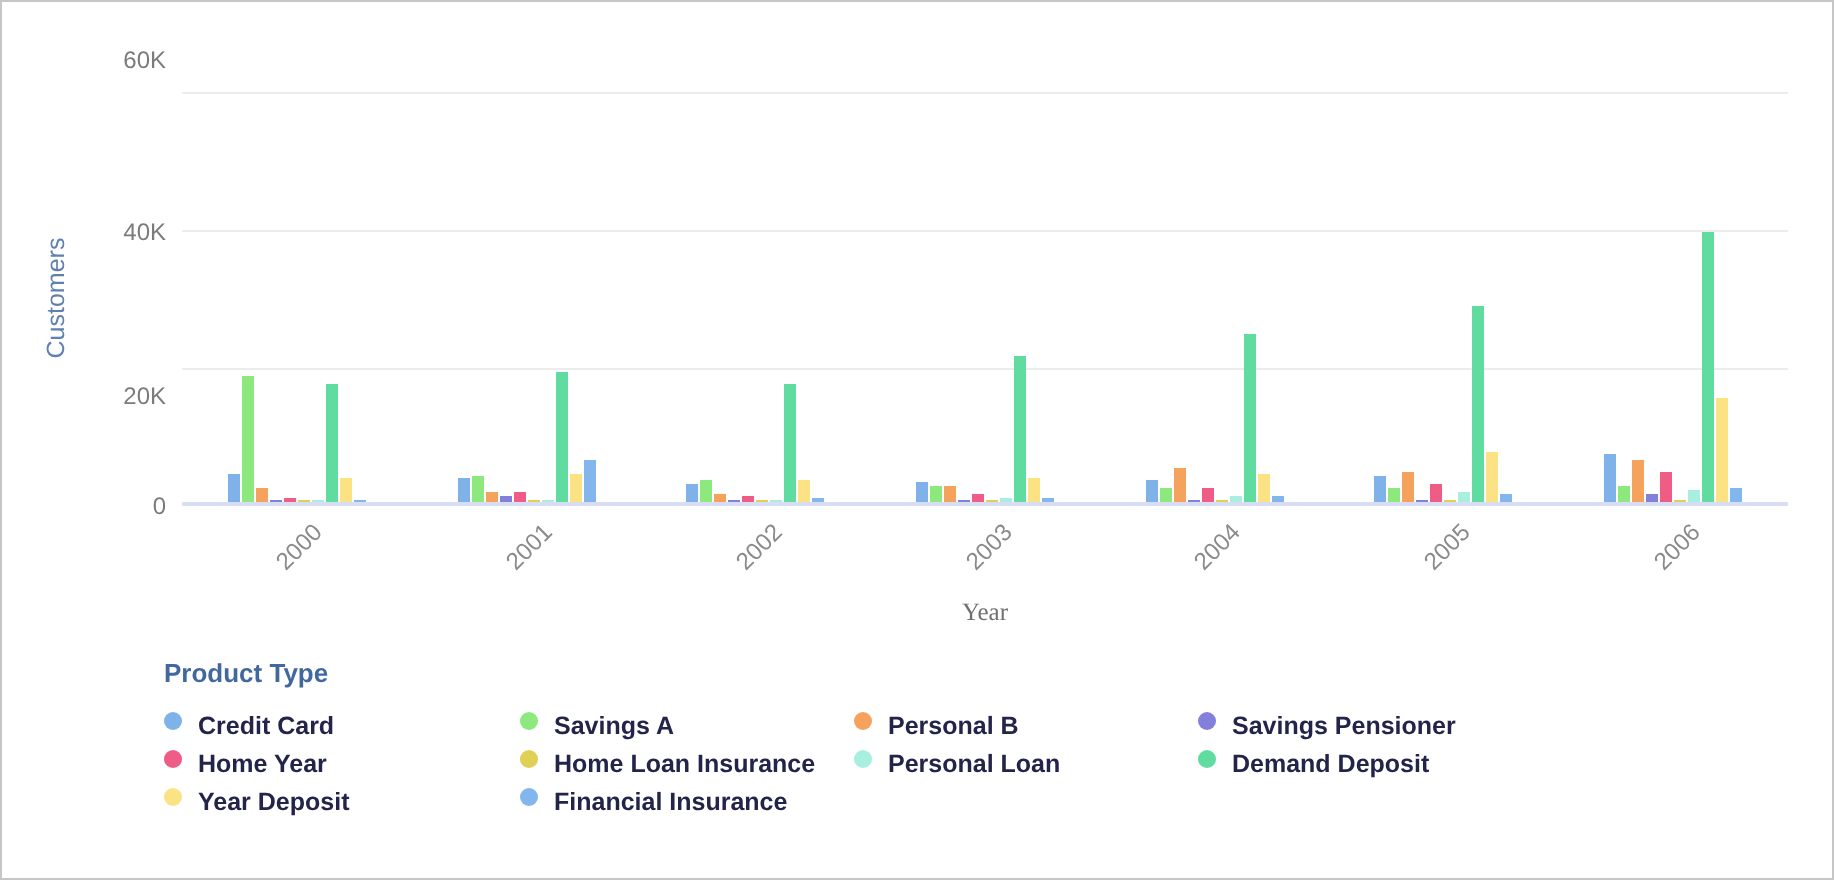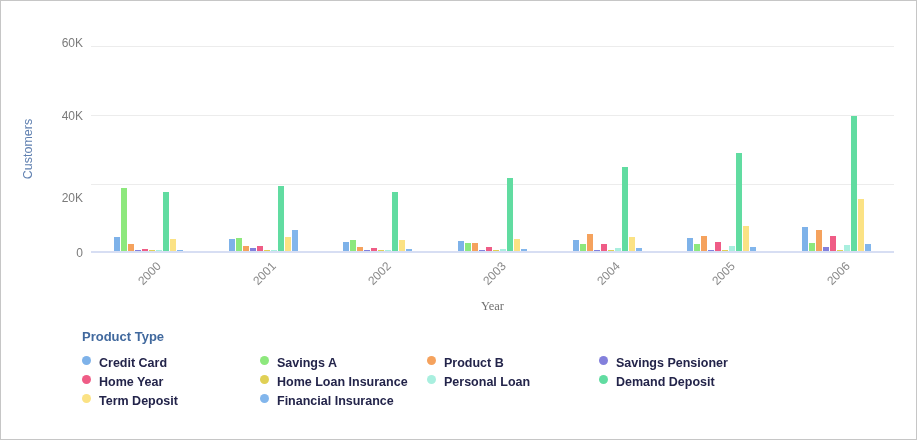--- a/index.html
+++ b/index.html
@@ -26,21 +26,21 @@
   <div class="plot" id="plot">
     <div class="y-title">Customers</div>
     <div class="x-title">Year</div>
   <div class="gridline zero" style="top: 230px;"></div>
       <div class="ytick" style="top: 224px;">0</div>
       <div class="gridline" style="top: 162.759px;"></div>
       <div class="ytick" style="top: 169px;">20K</div>
       <div class="gridline" style="top: 94.0185px;"></div>
       <div class="ytick" style="top: 86.5185px;">40K</div>
       <div class="gridline" style="top: 25.2778px;"></div>
-      <div class="ytick" style="top: 14px;">60K</div>
+      <div class="ytick" style="top: 1px;">60K</div>
       <div class="bar" style="left: 22.8571px; width: 6px; height: 14.4356px; background: rgb(126, 178, 233);"></div>
       <div class="bar" style="left: 29.8571px; width: 6px; height: 62.5541px; background: rgb(141, 232, 125);"></div>
       <div class="bar" style="left: 36.8571px; width: 6px; height: 6.53037px; background: rgb(245, 162, 93);"></div>
       <div class="bar" style="left: 43.8571px; width: 6px; height: 0.687407px; background: rgb(131, 128, 220);"></div>
       <div class="bar" style="left: 50.8571px; width: 6px; height: 1.71852px; background: rgb(239, 92, 134);"></div>
       <div class="bar" style="left: 57.8571px; width: 6px; height: 0.6px; background: rgb(224, 208, 85);"></div>
       <div class="bar" style="left: 64.8571px; width: 6px; height: 0.6px; background: rgb(169, 239, 223);"></div>
       <div class="bar" style="left: 71.8571px; width: 6px; height: 58.7733px; background: rgb(97, 220, 161);"></div>
       <div class="bar" style="left: 78.8571px; width: 6px; height: 12.0296px; background: rgb(251, 226, 132);"></div>
       <div class="bar" style="left: 85.8571px; width: 6px; height: 0.687407px; background: rgb(130, 182, 236);"></div>
@@ -118,21 +118,21 @@
         <div class="legend-item">
           <span class="dot" style="background: rgb(126, 178, 233);"></span>
           <span class="ltext">Credit Card</span>
         </div>
         <div class="legend-item">
           <span class="dot" style="background: rgb(141, 232, 125);"></span>
           <span class="ltext">Savings A</span>
         </div>
         <div class="legend-item">
           <span class="dot" style="background: rgb(245, 162, 93);"></span>
-          <span class="ltext">Product B</span>
+          <span class="ltext">Personal B</span>
         </div>
         <div class="legend-item">
           <span class="dot" style="background: rgb(131, 128, 220);"></span>
           <span class="ltext">Savings Pensioner</span>
         </div>
         <div class="legend-item">
           <span class="dot" style="background: rgb(239, 92, 134);"></span>
           <span class="ltext">Home Year</span>
         </div>
         <div class="legend-item">
@@ -142,21 +142,21 @@
         <div class="legend-item">
           <span class="dot" style="background: rgb(169, 239, 223);"></span>
           <span class="ltext">Personal Loan</span>
         </div>
         <div class="legend-item">
           <span class="dot" style="background: rgb(97, 220, 161);"></span>
           <span class="ltext">Demand Deposit</span>
         </div>
         <div class="legend-item">
           <span class="dot" style="background: rgb(251, 226, 132);"></span>
-          <span class="ltext">Term Deposit</span>
+          <span class="ltext">Year Deposit</span>
         </div>
         <div class="legend-item">
           <span class="dot" style="background: rgb(130, 182, 236);"></span>
           <span class="ltext">Financial Insurance</span>
         </div>
       </div>
   </div>
 </div>
 
 </body></html>

